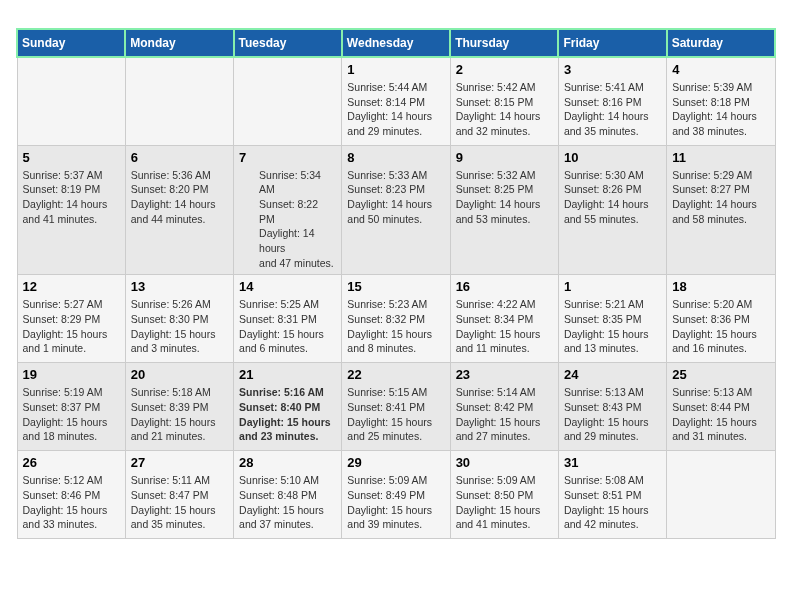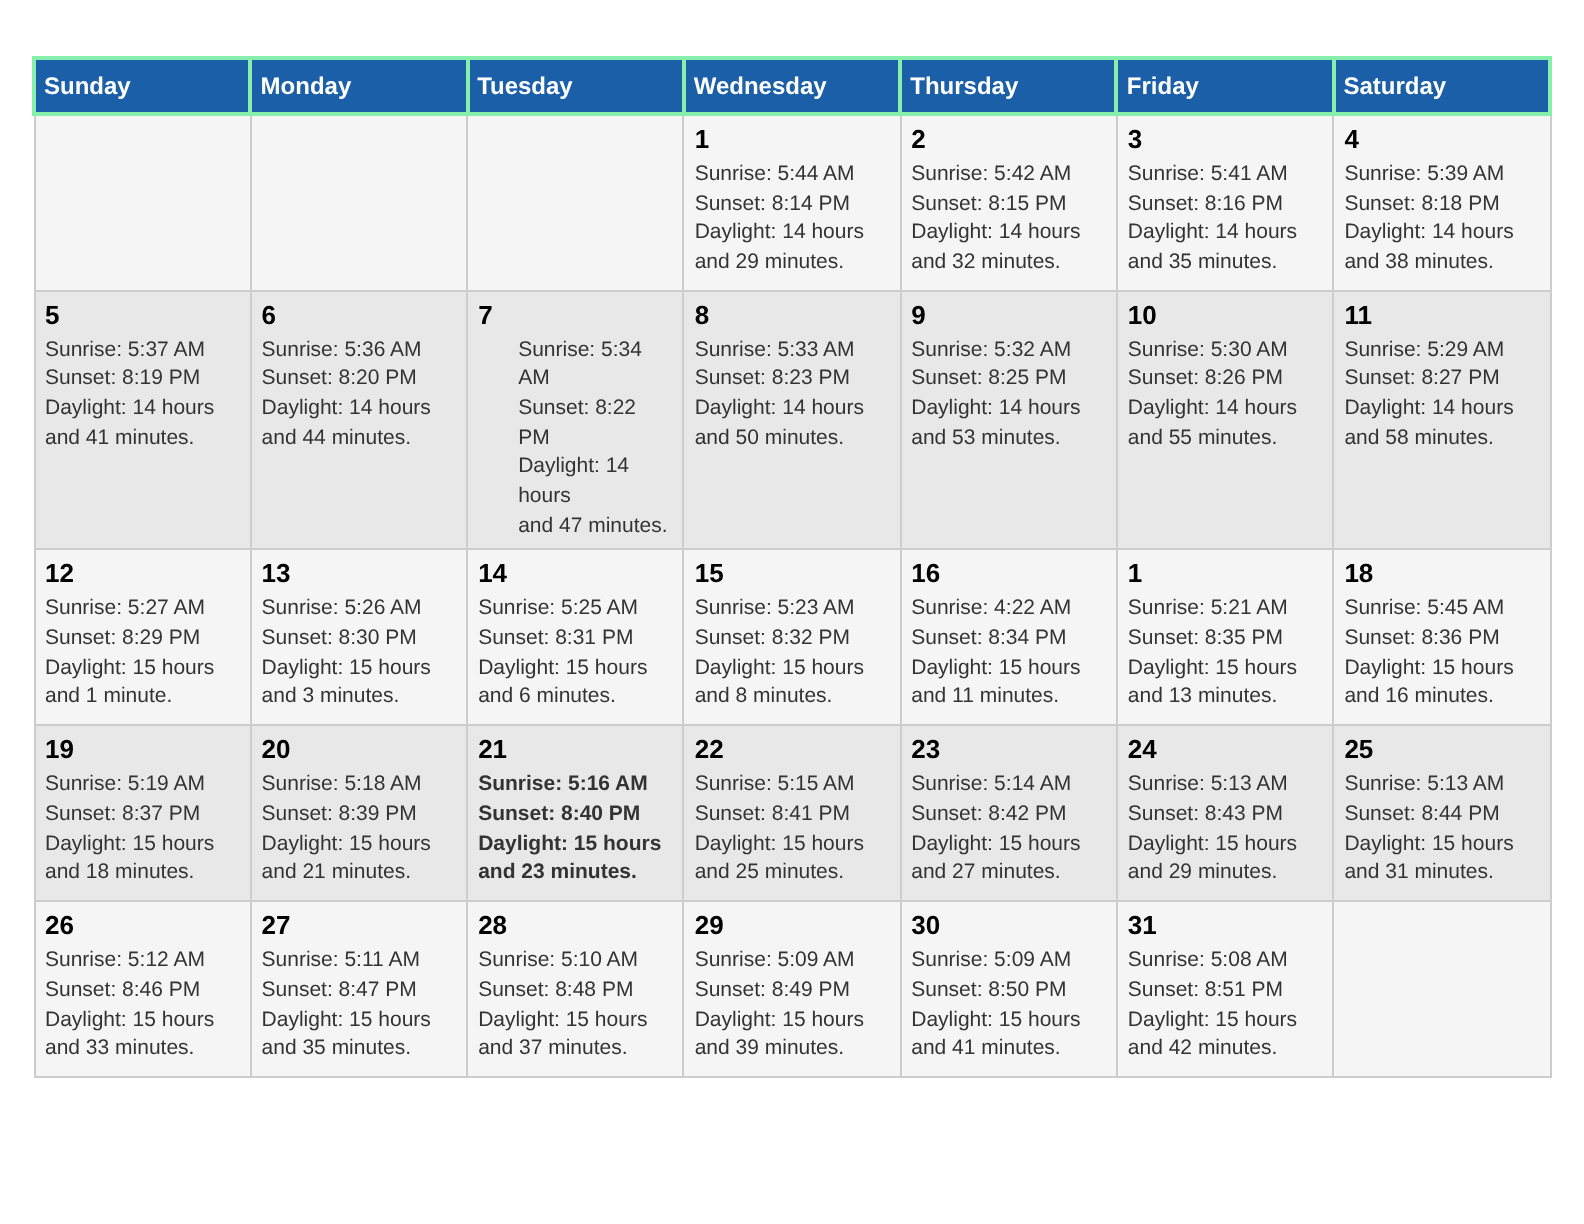--- a/index.html
+++ b/index.html
@@ -237,21 +237,21 @@
         </td>
         <td>
           <div class="day-number">1</div>
           <div class="day-info" style="white-space: pre-line;">Sunrise: 5:21 AM
 Sunset: 8:35 PM
 Daylight: 15 hours
 and 13 minutes.</div>
         </td>
         <td>
           <div class="day-number">18</div>
-          <div class="day-info" style="white-space: pre-line;">Sunrise: 5:45 AM
+          <div class="day-info" style="white-space: pre-line;">Sunrise: 5:20 AM
 Sunset: 8:36 PM
 Daylight: 15 hours
 and 16 minutes.</div>
         </td>
       </tr>
       <tr>
         <td>
           <div class="day-number">19</div>
           <div class="day-info" style="white-space: pre-line;">Sunrise: 5:19 AM
 Sunset: 8:37 PM

